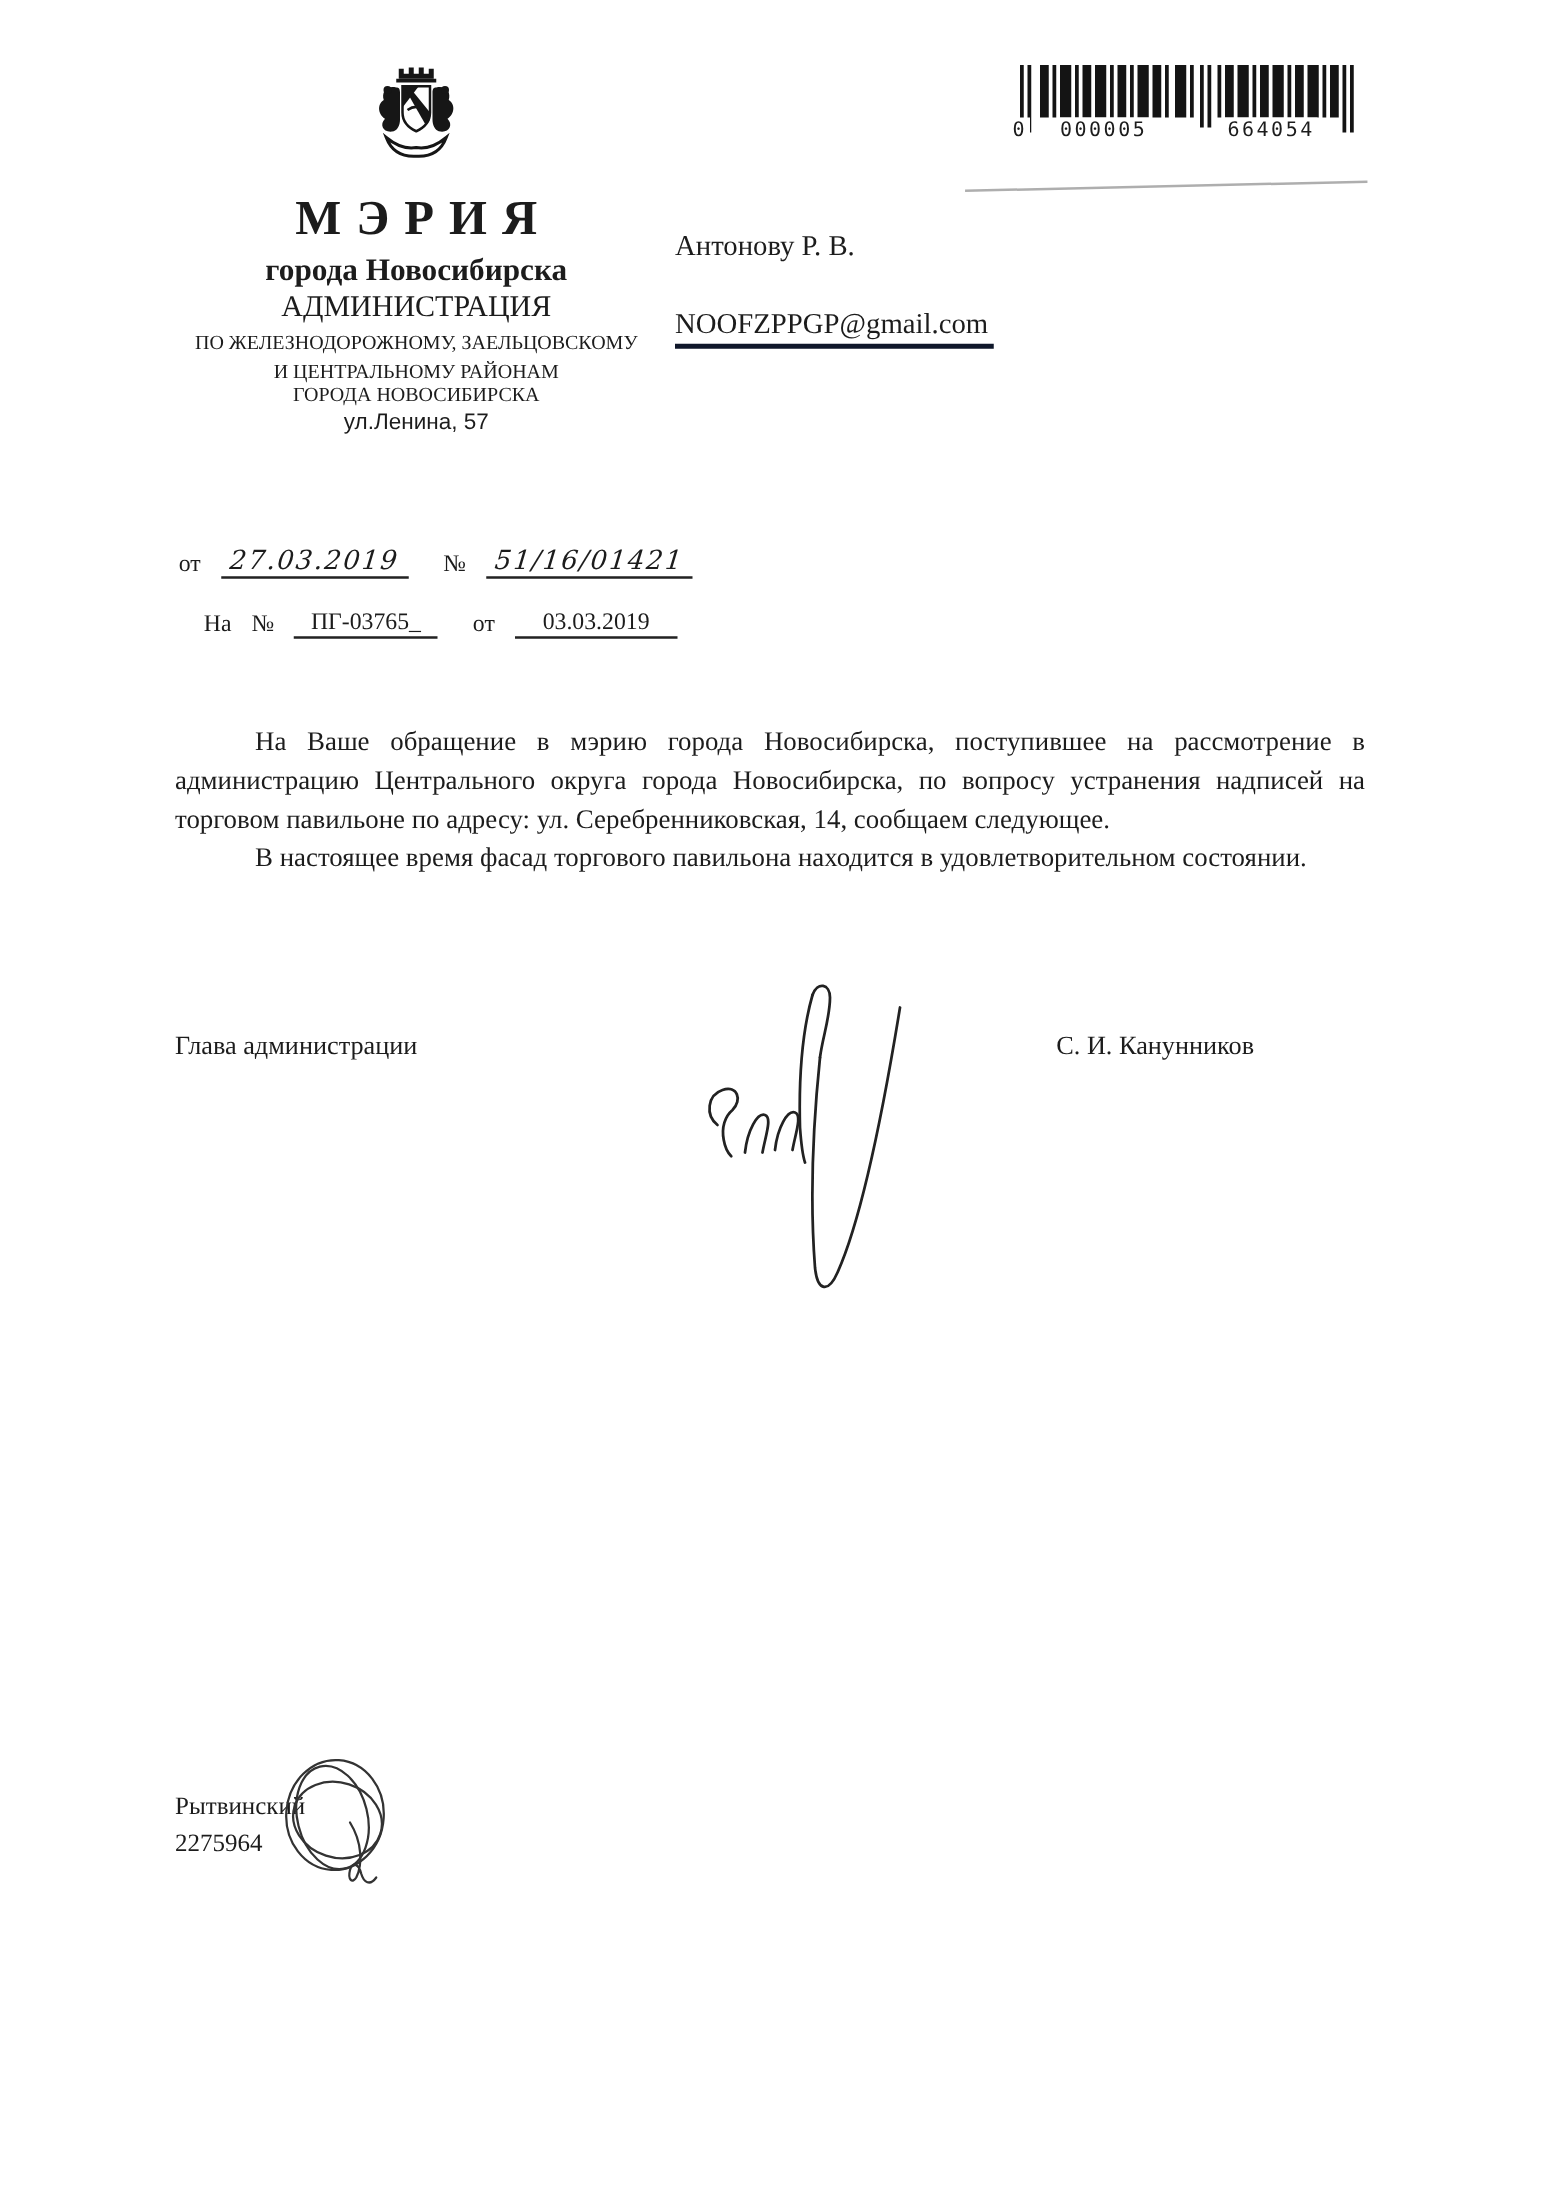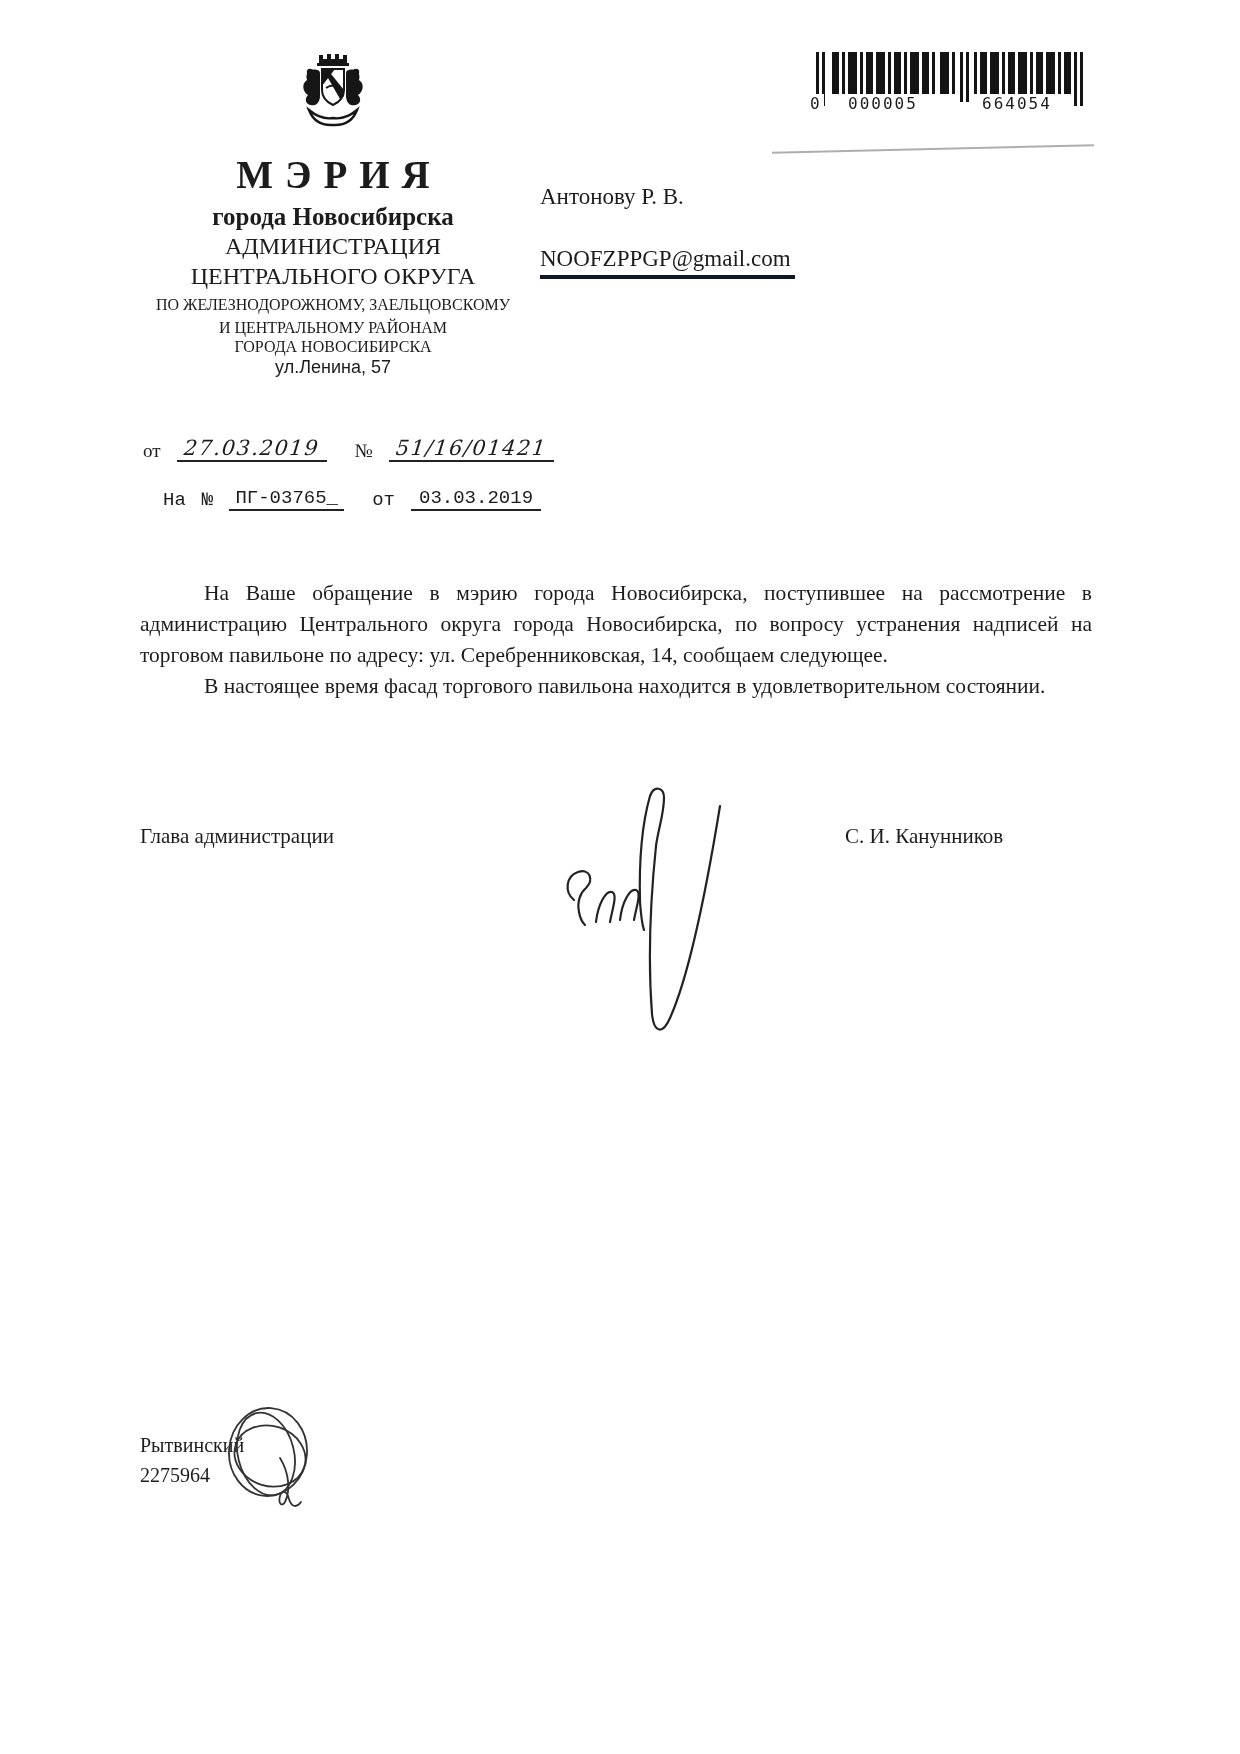--- a/index.html
+++ b/index.html
@@ -29,21 +29,21 @@
   .ref-label{font-size:19px;}
   .hand{
     font-family:"DejaVu Serif", serif;
     font-style:italic;
     font-size:21px;
     letter-spacing:1.5px;
     transform:skewX(-6deg);
     display:inline-block;
   }
   .uline{border-bottom:2px solid #222;text-align:center;}
-  .ref2-row{left:163px;top:487px;width:420px;display:flex;align-items:flex-end;font-size:19px;font-family:Liberation Mono, monospace;}
+  .ref2-row{left:163px;top:487px;width:420px;display:flex;align-items:flex-end;font-size:19px;}
   .gap16{display:inline-block;width:16px;}
   .gap28{display:inline-block;width:28px;}
 
   
   .barcode-wrap{left:808px;top:52px;width:290px;height:74px;}
   .barcode-digits{position:absolute;top:42px;font-family:"DejaVu Sans Mono",monospace;font-size:16px;letter-spacing:2px;background:#fff;padding:0 2px;}
   .smudge-line{left:772px;top:148px;width:322px;height:2px;background:#9a9a9a;transform:rotate(-1.3deg);opacity:.8;}
 
   
   .recipient-name{left:540px;top:184px;font-size:23px;}
@@ -83,21 +83,20 @@
       <path d="M31,19 L53,19 L53,40 Q53,50 42,55 Q31,50 31,40 Z" fill="#ffffff" stroke="#161616" stroke-width="2"></path>
       <path d="M31,19 L44,19 L31,36 Z" fill="#161616"></path>
       <path d="M33,21 L36,19 L53,40 L53,46 L49,49 Z" fill="#161616"></path>
       <path d="M35,38 Q42,33 49,38" fill="none" stroke="#161616" stroke-width="2"></path>
 
       <path d="M18,60 Q30,70 42,68 Q54,70 66,60 Q60,76 42,75 Q24,76 18,60 Z" fill="none" stroke="#161616" stroke-width="2.4"></path>
     </svg>
     <div class="org-top serif">МЭРИЯ</div>
     <div class="org-city serif">города Новосибирска</div>
     <div class="dept-big serif">АДМИНИСТРАЦИЯ</div>
-    <div class="dept-big serif" style="margin-top:0;">ЦЕНТРАЛЬНОГО ОКРУГА</div>
     <div class="dept-small serif">ПО ЖЕЛЕЗНОДОРОЖНОМУ, ЗАЕЛЬЦОВСКОМУ</div>
     <div class="dept-small serif" style="margin-top:4px;">И ЦЕНТРАЛЬНОМУ РАЙОНАМ</div>
     <div class="dept-small serif" style="margin-top:0;">ГОРОДА НОВОСИБИРСКА</div>
     <div class="addr">ул.Ленина, 57</div>
   </div>
 
   <div class="abs ref-row">
     <span class="ref-label">от</span>
     <span class="gap16"></span>
     <span class="uline" style="width:150px;"><span class="hand">27.03.2019</span></span>

